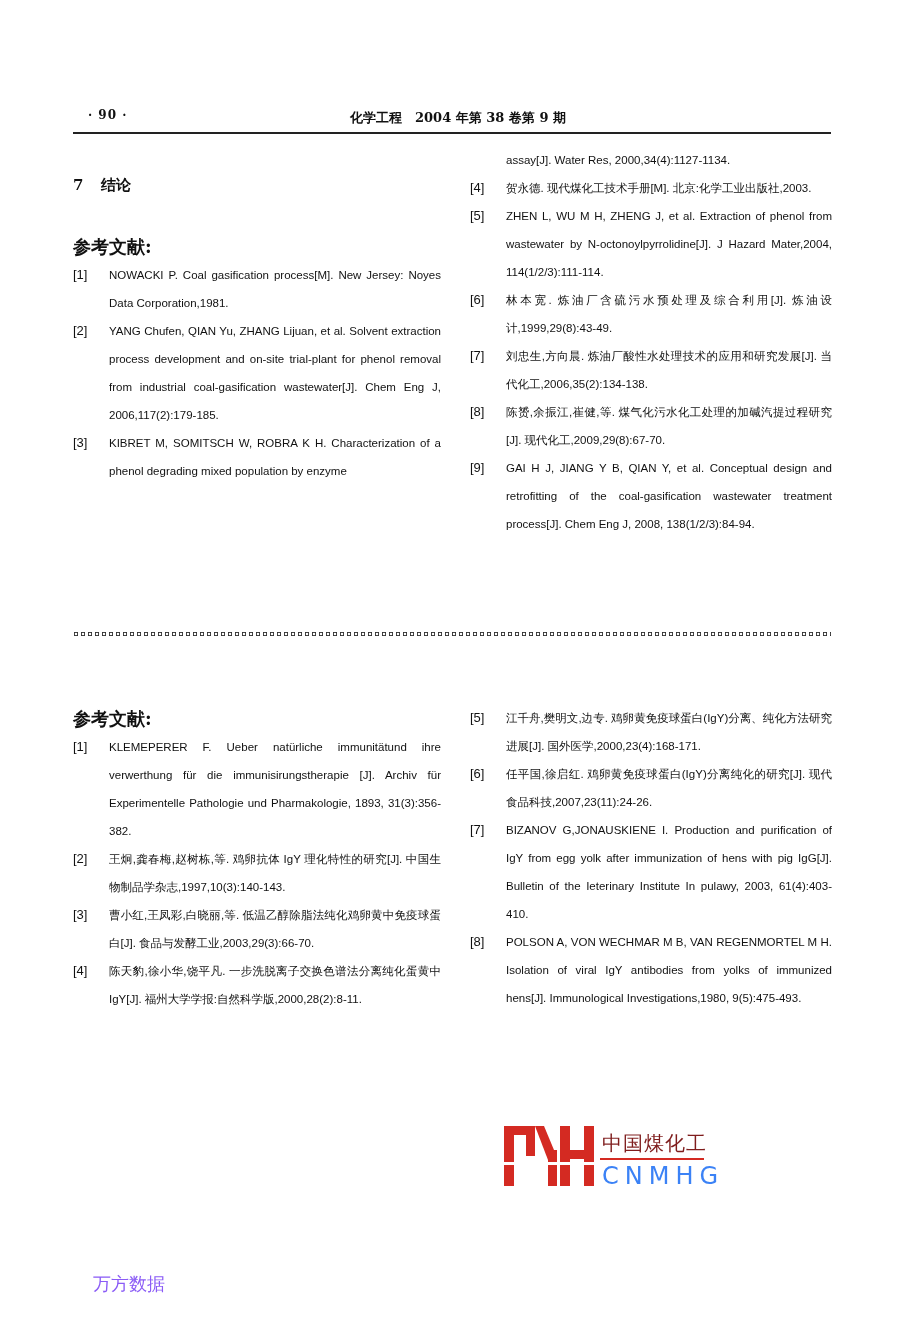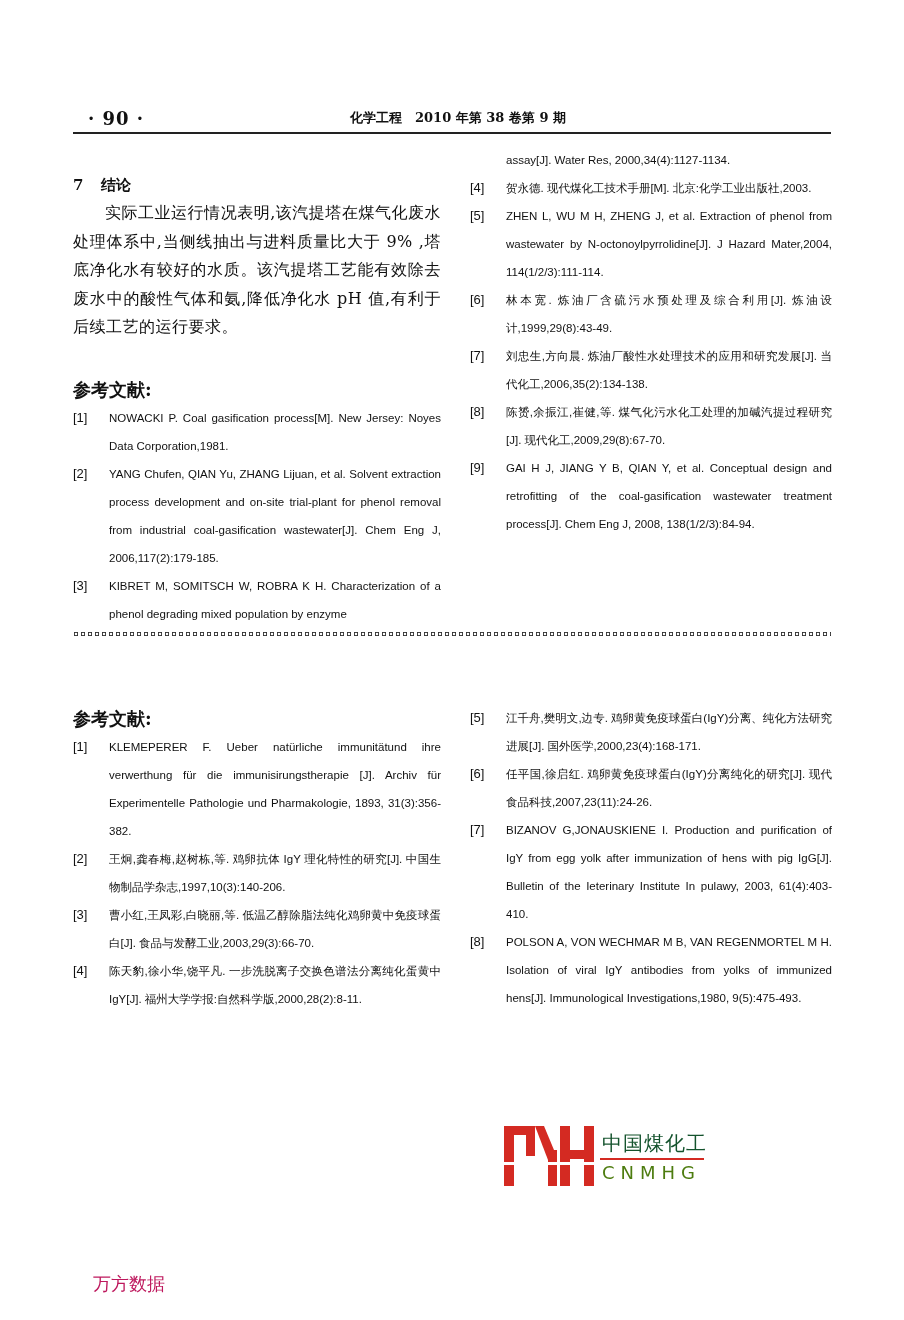--- a/index.html
+++ b/index.html
@@ -1,19 +1,19 @@
 <!DOCTYPE html>
 <html><head>
 <meta charset="utf-8">
 <style>
   html, body { margin: 0; padding: 0; background: #ffffff; }
   body { width: 904px; height: 1320px; position: relative; overflow: hidden;
          font-family: "DejaVu Serif", "Liberation Serif", serif; color: #111; }
   .abs { position: absolute; }
-  .header-page { left: 88px; top: 108px; font-size: 18px; font-weight: bold; letter-spacing: 1px; }
+  .header-page { left: 88px; top: 108px; font-size: 12px; font-weight: bold; letter-spacing: 1px; }
   .header-journal { left: 350px; top: 109px; font-size: 13px; font-weight: bold; }
   .header-rule { left: 73px; top: 132px; width: 758px; height: 0; border-top: 2px solid #222; }
 
   .col { position: absolute; }
   .col-left { left: 73px; width: 368px; margin-top: 25px; }
   .col-right { left: 470px; width: 362px; }
 
   .section-title { font-size: 15px; font-weight: bold; height: 28px; line-height: 28px; }
   .section-title .num { display: inline-block; width: 28px; }
   .body-para { font-size: 16px; line-height: 28.5px; text-align: justify; text-indent: 2em; letter-spacing: 0.5px; }
@@ -25,41 +25,40 @@
   .ref .idx { position: absolute; left: 0; top: 0; width: 32px; font-size: 13px; }
   .ref.no-idx { padding-left: 36px; }
   .ref-text { display: block; }
 
   .separator { left: 73px; top: 631px; width: 758px; height: 6px;
     background-image: radial-gradient(circle at 3px 3px, transparent 1.4px, #333 1.6px, #333 2.2px, transparent 2.4px);
     background-size: 7px 6px; background-repeat: repeat-x; }
 
   .logo { left: 504px; top: 1126px; width: 210px; height: 62px; }
   .logo-mark { position: absolute; left: 0; top: 0; width: 90px; height: 60px; }
-  .logo-cn { position: absolute; left: 98px; top: 4px; font-size: 20px; color: #14532d;
+  .logo-cn { position: absolute; left: 98px; top: 4px; font-size: 20px; color: #7f1d1d;
              font-family: "DejaVu Sans", "Liberation Sans", sans-serif; letter-spacing: 1px; }
   .logo-line { position: absolute; left: 96px; top: 32px; width: 104px; height: 2px; background: #d42a22; }
-  .logo-en { position: absolute; left: 98px; top: 36px; font-size: 18px; color: #4d7c0f; letter-spacing: 6px;
+  .logo-en { position: absolute; left: 98px; top: 36px; font-size: 24px; color: #3b82f6; letter-spacing: 6px;
              font-family: "DejaVu Sans", "Liberation Sans", sans-serif; }
 
-  .footer-wm { left: 93px; top: 1272px; font-size: 18px; color: #be185d;
+  .footer-wm { left: 93px; top: 1272px; font-size: 18px; color: #8b5cf6;
                font-family: "DejaVu Sans", "Liberation Sans", sans-serif; }
 </style>
 </head>
 <body>
 
 <div class="abs header-page">· 90 ·</div>
-<div class="abs header-journal">化学工程　2010 年第 38 卷第 9 期</div>
+<div class="abs header-journal">化学工程　2004 年第 38 卷第 9 期</div>
 <div class="abs header-rule"></div>
 
 <div class="col col-left" style="top:146px;">
   <div class="section-title">
     <span class="num">7</span><span>结论</span>
   </div>
-  <div class="body-para">实际工业运行情况表明,该汽提塔在煤气化废水处理体系中,当侧线抽出与进料质量比大于 9% ,塔底净化水有较好的水质。该汽提塔工艺能有效除去废水中的酸性气体和氨,降低净化水 pH 值,有利于后续工艺的运行要求。</div>
   <div style="height:34px;"></div>
   <div class="refs-title">参考文献:</div>
   <div>
     <div class="ref">
         <span class="idx">[1]</span>
         <span class="ref-text">NOWACKI P. Coal gasification process[M]. New Jersey: Noyes Data Corporation,1981.</span>
       </div>
     <div class="ref">
         <span class="idx">[2]</span>
         <span class="ref-text">YANG Chufen, QIAN Yu, ZHANG Lijuan, et al. Solvent extraction process development and on-site trial-plant for phenol removal from industrial coal-gasification wastewater[J]. Chem Eng J, 2006,117(2):179-185.</span>
@@ -104,21 +103,21 @@
 <div class="abs separator"></div>
 
 <div class="col col-left" style="top:680px;">
   <div class="refs-title">参考文献:</div>
   <div class="ref">
       <span class="idx">[1]</span>
       <span class="ref-text">KLEMEPERER F. Ueber natürliche immunitätund ihre verwerthung für die immunisirungstherapie [J]. Archiv für Experimentelle Pathologie und Pharmakologie, 1893, 31(3):356-382.</span>
     </div>
   <div class="ref">
       <span class="idx">[2]</span>
-      <span class="ref-text">王炯,龚春梅,赵树栋,等. 鸡卵抗体 IgY 理化特性的研究[J]. 中国生物制品学杂志,1997,10(3):140-206.</span>
+      <span class="ref-text">王炯,龚春梅,赵树栋,等. 鸡卵抗体 IgY 理化特性的研究[J]. 中国生物制品学杂志,1997,10(3):140-143.</span>
     </div>
   <div class="ref">
       <span class="idx">[3]</span>
       <span class="ref-text">曹小红,王凤彩,白晓丽,等. 低温乙醇除脂法纯化鸡卵黄中免疫球蛋白[J]. 食品与发酵工业,2003,29(3):66-70.</span>
     </div>
   <div class="ref">
       <span class="idx">[4]</span>
       <span class="ref-text">陈天豹,徐小华,饶平凡. 一步洗脱离子交换色谱法分离纯化蛋黄中 IgY[J]. 福州大学学报:自然科学版,2000,28(2):8-11.</span>
     </div>
 </div>

